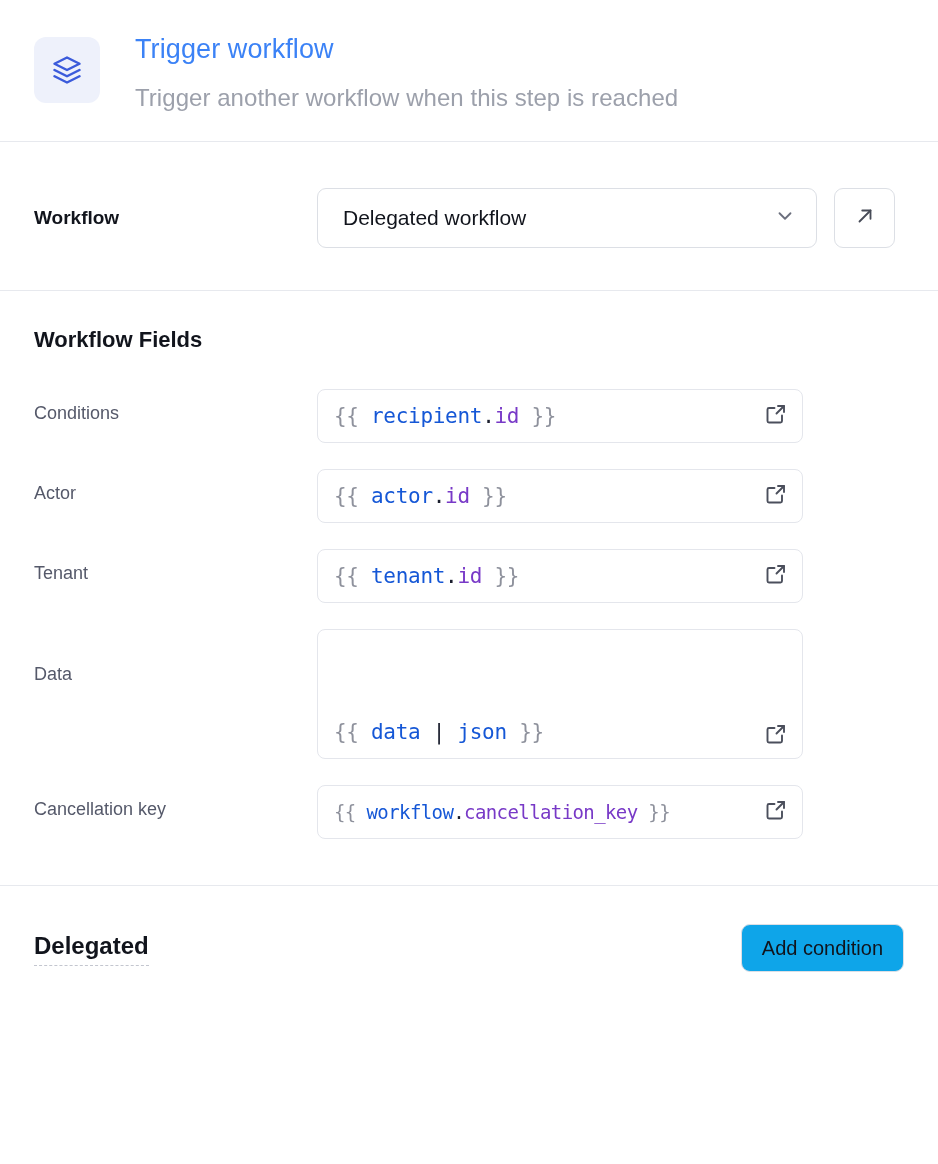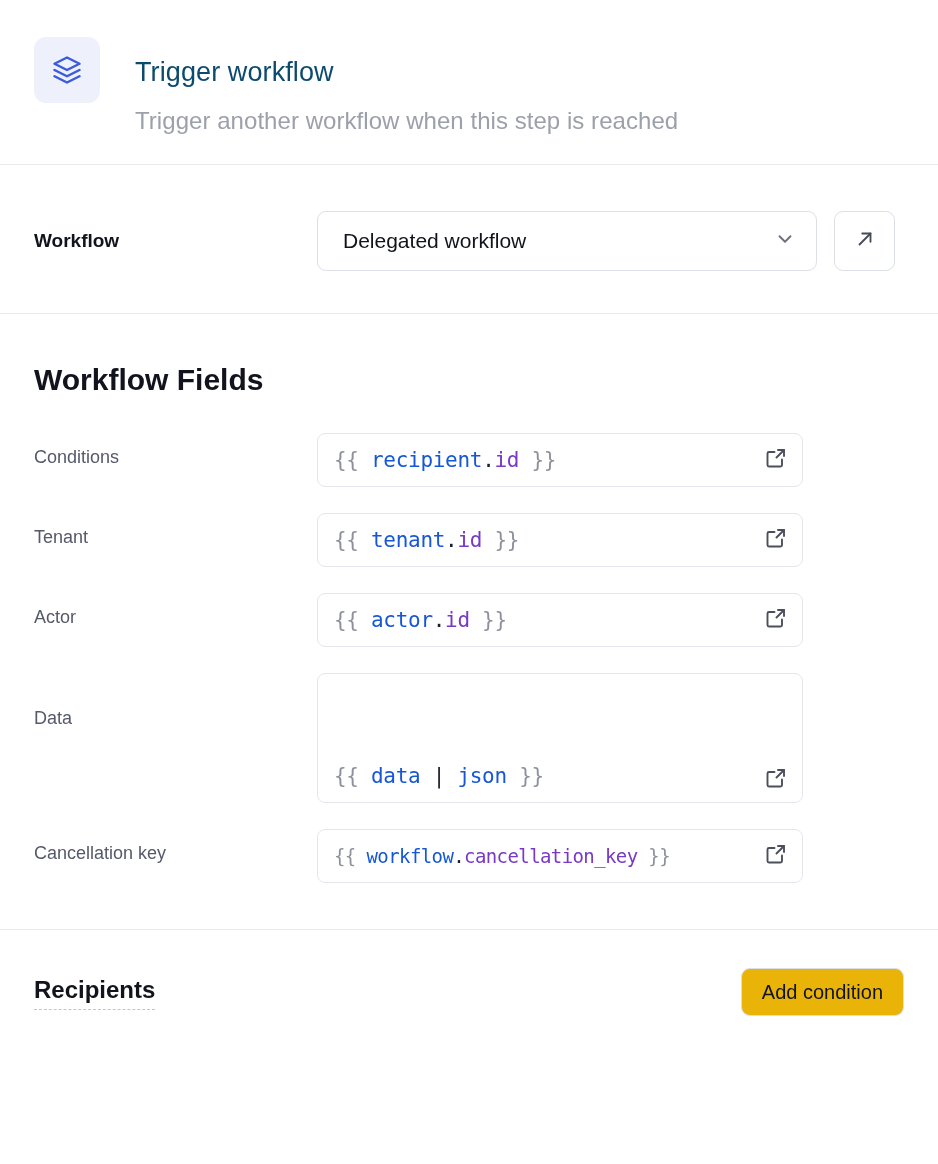--- a/index.html
+++ b/index.html
@@ -38,23 +38,22 @@
     margin-top: 5px;
   }
   .header-text {
     padding-left: 35px;
     padding-top: 0px;
   }
   .header-title {
     font-size: 27px;
     line-height: 34px;
     font-weight: 400;
-    color: #0c4a6e;
+    color: #3b82f6;
     letter-spacing: 0.1px;
-    margin-top: 23px;
   }
   .header-sub {
     font-size: 24px;
     line-height: 26px;
     font-weight: 400;
     color: #9ca0ab;
     margin-top: 19px;
     letter-spacing: 0.05px;
   }
 
@@ -109,24 +108,24 @@
     align-items: center;
     justify-content: center;
     cursor: pointer;
   }
 
   
   .section-fields {
     padding: 36px 34px 34px 34px;
   }
   .section-title {
-    font-size: 30px;
+    font-size: 22px;
     font-weight: 700;
     color: #11141c;
-    margin: 13px 0 36px 0;
+    margin: 0 0 36px 0;
   }
   .field-row {
     display: flex;
     align-items: flex-start;
     margin-bottom: 26px;
   }
   .field-row:last-child { margin-bottom: 12px; }
   .field-label {
     font-size: 18px;
     color: #55596a;
@@ -193,21 +192,21 @@
     font-weight: 700;
     color: #11141c;
     border-bottom: 1px dashed #c3c6cf;
     padding-bottom: 4px;
     line-height: 30px;
     cursor: help;
   }
   .btn-outline {
     border: 1px solid #dcdfe5;
     border-radius: 9px;
-    background: #eab308;
+    background: #0ea5e9;
     font-family: "Liberation Sans", sans-serif;
     font-size: 20px;
     color: #11141c;
     padding: 0 20px;
     height: 48px;
     display: flex;
     align-items: center;
     cursor: pointer;
   }
 </style>
@@ -266,46 +265,46 @@
             <div class="ext-slot">
               <svg width="24" height="24" viewBox="0 0 24 24" fill="none" stroke="#4b4f5c" stroke-width="1.9" stroke-linecap="round" stroke-linejoin="round">
                 <path d="M14 4h6v6"></path>
                 <path d="M20 4l-7.5 7.5"></path>
                 <path d="M18 13.5V19a1.5 1.5 0 0 1-1.5 1.5H5A1.5 1.5 0 0 1 3.5 19V7.5A1.5 1.5 0 0 1 5 6h5.5"></path>
               </svg>
             </div>
           </div>
         </div>
         <div class="field-row">
+          <div class="field-label">Actor</div>
+          <div class="code-input">
+            <div class="code-text"><span class="tok-brace">{{ </span><span class="tok-obj">actor</span><span class="tok-dot">.</span><span class="tok-prop">id</span><span class="tok-brace"> }}</span></div>
+            <div class="ext-slot">
+              <svg width="24" height="24" viewBox="0 0 24 24" fill="none" stroke="#4b4f5c" stroke-width="1.9" stroke-linecap="round" stroke-linejoin="round">
+                <path d="M14 4h6v6"></path>
+                <path d="M20 4l-7.5 7.5"></path>
+                <path d="M18 13.5V19a1.5 1.5 0 0 1-1.5 1.5H5A1.5 1.5 0 0 1 3.5 19V7.5A1.5 1.5 0 0 1 5 6h5.5"></path>
+              </svg>
+            </div>
+          </div>
+        </div>
+        <div class="field-row">
           <div class="field-label">Tenant</div>
           <div class="code-input">
             <div class="code-text"><span class="tok-brace">{{ </span><span class="tok-obj">tenant</span><span class="tok-dot">.</span><span class="tok-prop">id</span><span class="tok-brace"> }}</span></div>
             <div class="ext-slot">
               <svg width="24" height="24" viewBox="0 0 24 24" fill="none" stroke="#4b4f5c" stroke-width="1.9" stroke-linecap="round" stroke-linejoin="round">
                 <path d="M14 4h6v6"></path>
                 <path d="M20 4l-7.5 7.5"></path>
                 <path d="M18 13.5V19a1.5 1.5 0 0 1-1.5 1.5H5A1.5 1.5 0 0 1 3.5 19V7.5A1.5 1.5 0 0 1 5 6h5.5"></path>
               </svg>
             </div>
           </div>
         </div>
         <div class="field-row">
-          <div class="field-label">Actor</div>
-          <div class="code-input">
-            <div class="code-text"><span class="tok-brace">{{ </span><span class="tok-obj">actor</span><span class="tok-dot">.</span><span class="tok-prop">id</span><span class="tok-brace"> }}</span></div>
-            <div class="ext-slot">
-              <svg width="24" height="24" viewBox="0 0 24 24" fill="none" stroke="#4b4f5c" stroke-width="1.9" stroke-linecap="round" stroke-linejoin="round">
-                <path d="M14 4h6v6"></path>
-                <path d="M20 4l-7.5 7.5"></path>
-                <path d="M18 13.5V19a1.5 1.5 0 0 1-1.5 1.5H5A1.5 1.5 0 0 1 3.5 19V7.5A1.5 1.5 0 0 1 5 6h5.5"></path>
-              </svg>
-            </div>
-          </div>
-        </div>
-        <div class="field-row">
           <div class="field-label tall">Data</div>
           <div class="code-input big">
             <div class="code-text"><span class="tok-brace">{{ </span><span class="tok-obj">data</span><span class="tok-dot"> </span><span class="tok-pipe">|</span><span class="tok-dot"> </span><span class="tok-filter">json</span><span class="tok-brace"> }}</span></div>
             <div class="ext-slot">
               <svg width="24" height="24" viewBox="0 0 24 24" fill="none" stroke="#4b4f5c" stroke-width="1.9" stroke-linecap="round" stroke-linejoin="round">
                 <path d="M14 4h6v6"></path>
                 <path d="M20 4l-7.5 7.5"></path>
                 <path d="M18 13.5V19a1.5 1.5 0 0 1-1.5 1.5H5A1.5 1.5 0 0 1 3.5 19V7.5A1.5 1.5 0 0 1 5 6h5.5"></path>
               </svg>
             </div>
@@ -323,17 +322,17 @@
               </svg>
             </div>
           </div>
         </div>
       </div>
   </div>
 
   <div class="divider"></div>
 
   <div class="section-conditions">
-    <div class="conditions-title">Recipients</div>
+    <div class="conditions-title">Delegated</div>
     <button class="btn-outline">Add condition</button>
   </div>
 
 </div>
 
 </body></html>

